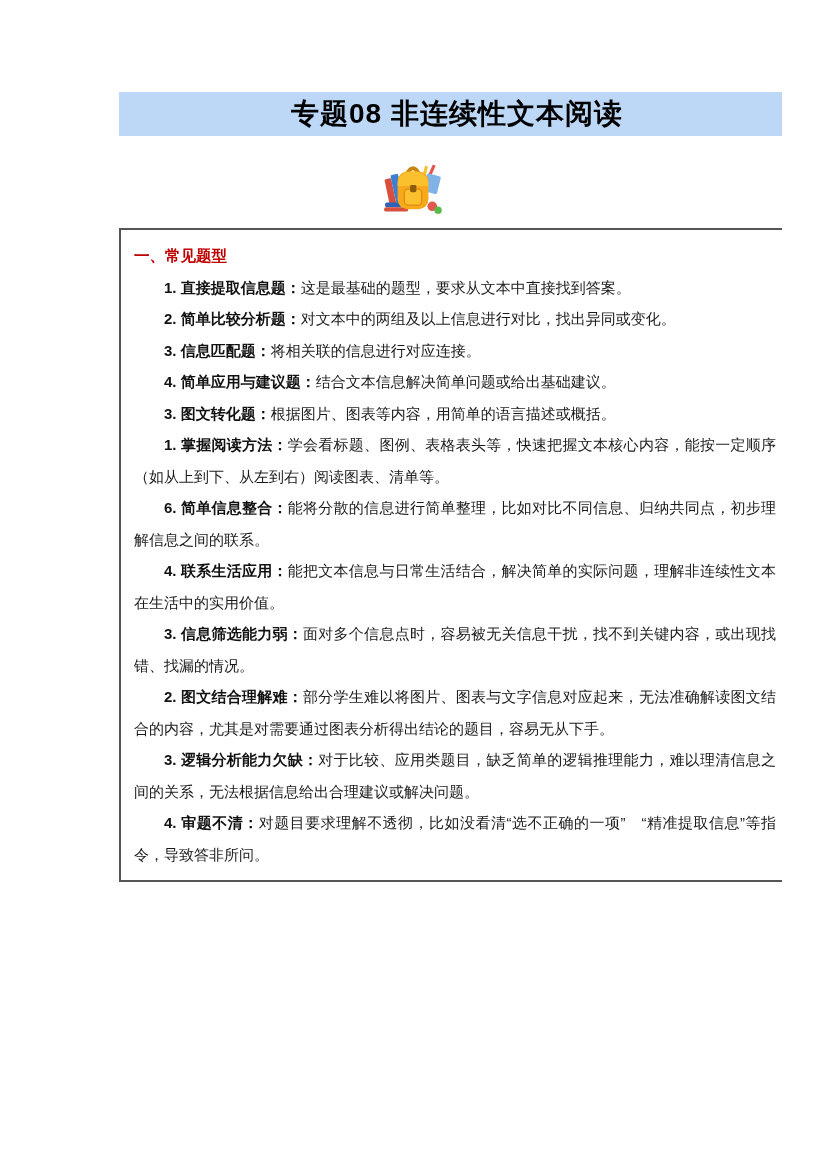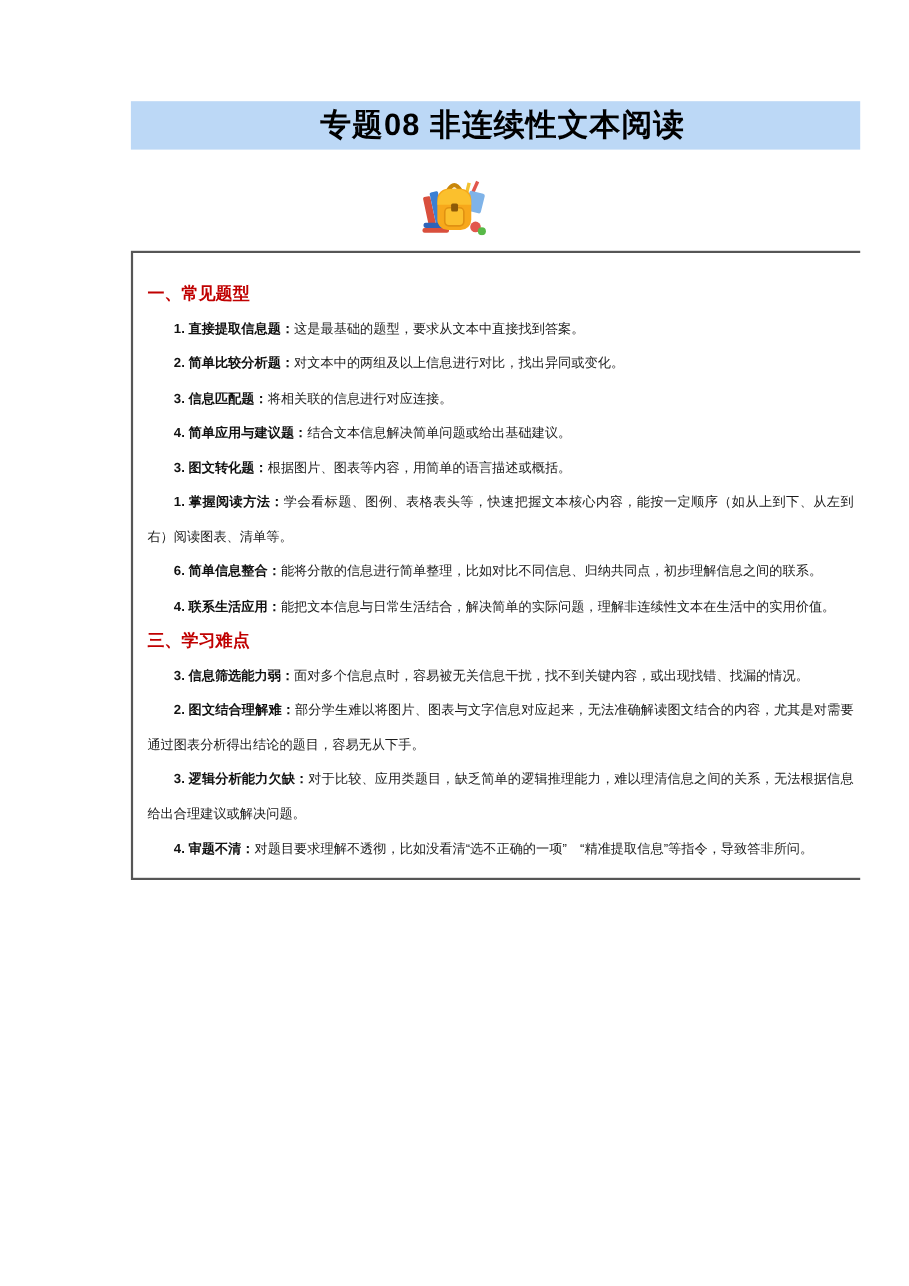--- a/index.html
+++ b/index.html
@@ -56,32 +56,32 @@
   }
   
   .content-box {
     position: absolute;
     left: 75px;
     top: 228px;
     width: 672px;
     box-sizing: border-box;
     border: 2px solid #565656;
     background: #ffffff;
-    padding: 22px 13px 10px 13px;
+    padding: 10px 13px 10px 13px;
   }
   .sec-heading {
     margin: 0;
     color: #c00000;
     font-size: 15.5px;
     font-weight: bold;
     line-height: 31.5px;
   }
   .item {
     margin: 0;
-    font-size: 12px;
+    font-size: 15px;
     line-height: 31.5px;
     color: #1a1a1a;
     text-indent: 2em;
     text-align: justify;
   }
   .item b { font-weight: bold; color: #111111; }
 </style>
 </head>
 <body>
 
@@ -120,20 +120,19 @@
     <p class="item"><b>1. 直接提取信息题：</b><span>这是最基础的题型，要求从文本中直接找到答案。</span></p>
     <p class="item"><b>2. 简单比较分析题：</b><span>对文本中的两组及以上信息进行对比，找出异同或变化。</span></p>
     <p class="item"><b>3. 信息匹配题：</b><span>将相关联的信息进行对应连接。</span></p>
     <p class="item"><b>4. 简单应用与建议题：</b><span>结合文本信息解决简单问题或给出基础建议。</span></p>
     <p class="item"><b>3. 图文转化题：</b><span>根据图片、图表等内容，用简单的语言描述或概括。</span></p>
 
     <p class="item"><b>1. 掌握阅读方法：</b><span>学会看标题、图例、表格表头等，快速把握文本核心内容，能按一定顺序（如从上到下、从左到右）阅读图表、清单等。</span></p>
     <p class="item"><b>6. 简单信息整合：</b><span>能将分散的信息进行简单整理，比如对比不同信息、归纳共同点，初步理解信息之间的联系。</span></p>
     <p class="item"><b>4. 联系生活应用：</b><span>能把文本信息与日常生活结合，解决简单的实际问题，理解非连续性文本在生活中的实用价值。</span></p>
 
-    <p class="sec-heading">三、学习难点</p>
     <p class="item"><b>3. 信息筛选能力弱：</b><span>面对多个信息点时，容易被无关信息干扰，找不到关键内容，或出现找错、找漏的情况。</span></p>
     <p class="item"><b>2. 图文结合理解难：</b><span>部分学生难以将图片、图表与文字信息对应起来，无法准确解读图文结合的内容，尤其是对需要通过图表分析得出结论的题目，容易无从下手。</span></p>
     <p class="item"><b>3. 逻辑分析能力欠缺：</b><span>对于比较、应用类题目，缺乏简单的逻辑推理能力，难以理清信息之间的关系，无法根据信息给出合理建议或解决问题。</span></p>
     <p class="item"><b>4. 审题不清：</b><span>对题目要求理解不透彻，比如没看清“选不正确的一项”　“精准提取信息”等指令，导致答非所问。</span></p>
 
   </div>
 </div>
 
 </body></html>

